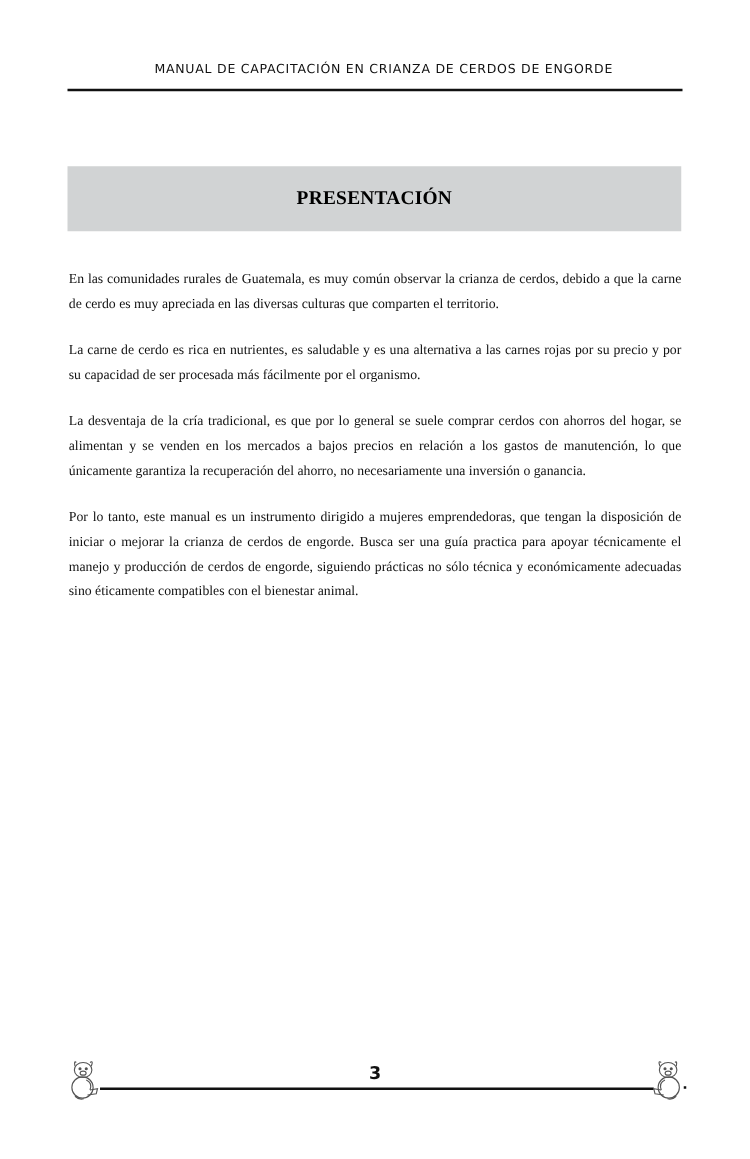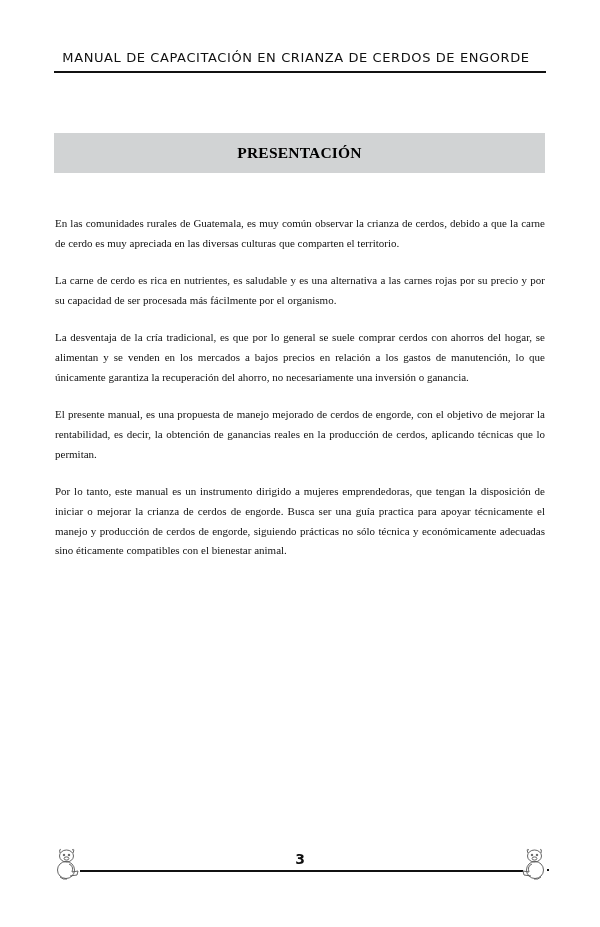--- a/index.html
+++ b/index.html
@@ -1,30 +1,30 @@
 <!DOCTYPE html>
 <html><head>
   <meta charset="utf-8">
   <style>
     html, body { margin: 0; padding: 0; background: #ffffff; }
     body { width: 600px; height: 927px; position: relative; overflow: hidden; font-family: "Liberation Serif", serif; color: #111; }
 
     .running-header {
-      position: absolute; left: 51px; top: 50px; width: 490px;
+      position: absolute; left: 62px; top: 50px; width: 490px;
       text-align: center;
       font-family: "DejaVu Sans", sans-serif;
-      font-size: 13px; letter-spacing: 0.6px; font-weight: normal;
+      font-size: 10px; letter-spacing: 0.6px; font-weight: normal;
       color: #111;
     }
     .header-rule {
       position: absolute; left: 54px; top: 71px; width: 492px; height: 2px; background: #111;
     }
 
     .title-band {
-      position: absolute; left: 54px; top: 133px; width: 491px; height: 40px;
+      position: absolute; left: 54px; top: 133px; width: 491px; height: 52px;
       background: #d1d3d4;
       display: flex; align-items: center; justify-content: center;
     }
     .title-band h1 {
       margin: 0; font-family: "Liberation Serif", serif; font-weight: bold;
       font-size: 15.5px; color: #000; letter-spacing: 0.2px;
     }
 
     .body-text {
       position: absolute; left: 55px; top: 214px; width: 490px;
@@ -57,21 +57,20 @@
 <div class="header-rule"></div>
 
 <div class="title-band">
   <h1>PRESENTACIÓN</h1>
 </div>
 
 <div class="body-text">
   <p>En las comunidades rurales de Guatemala, es muy común observar la crianza de cerdos, debido a que la carne de cerdo es muy apreciada en las diversas culturas que comparten el territorio.</p>
   <p>La carne de cerdo es rica en nutrientes, es saludable y es una alternativa a las carnes rojas por su precio y por su capacidad de ser procesada más fácilmente por el organismo.</p>
   <p>La desventaja de la cría tradicional, es que por lo general se suele comprar cerdos con ahorros del hogar, se alimentan y se venden en los mercados a bajos precios en relación a los gastos de manutención, lo que únicamente garantiza la recuperación del ahorro, no necesariamente una inversión o ganancia.</p>
-  <p>El presente manual, es una propuesta de manejo mejorado de cerdos de engorde, con el objetivo de mejorar la rentabilidad, es decir, la obtención de ganancias reales en la producción de cerdos, aplicando técnicas que lo permitan.</p>
   <p>Por lo tanto, este manual es un instrumento dirigido a mujeres emprendedoras, que tengan la disposición de iniciar o mejorar la crianza de cerdos de engorde. Busca ser una guía practica para apoyar técnicamente el manejo y producción de cerdos de engorde, siguiendo prácticas no sólo técnica  y económicamente adecuadas sino  éticamente compatibles con el bienestar animal.</p>
 </div>
 
 <div class="pig left">
   <svg viewBox="0 0 26 34" fill="none" stroke="#555" stroke-width="0.9">
     <path d="M6 3 Q4 1 5 6"></path>
     <path d="M17 3 Q20 1 18 6"></path>
     <ellipse cx="11.5" cy="9" rx="7" ry="6"></ellipse>
     <circle cx="9" cy="8" r="0.8" fill="#444"></circle>
     <circle cx="14" cy="8" r="0.8" fill="#444"></circle>

